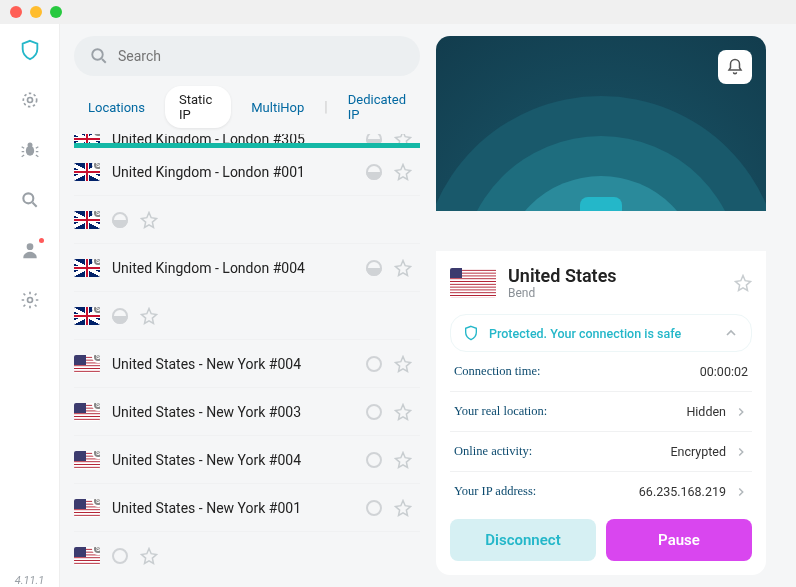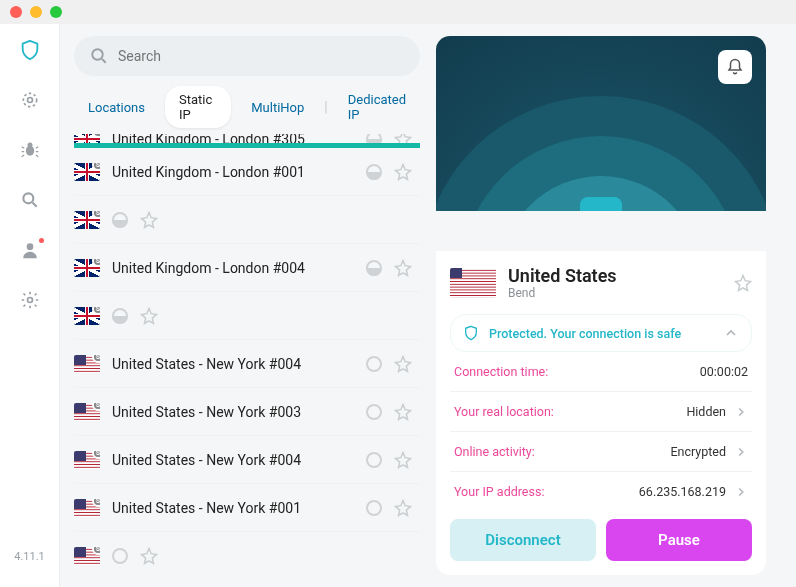--- a/index.html
+++ b/index.html
@@ -5,21 +5,21 @@
 * { margin:0; padding:0; box-sizing:border-box; font-family:-apple-system,BlinkMacSystemFont,"Segoe UI",Roboto,sans-serif; }
 body { background:#f5f6f7; width:796px; height:587px; overflow:hidden; }
 .titlebar { height:24px; display:flex; align-items:center; padding-left:10px; gap:8px; background:#f0f0f0; }
 .tl-dot { width:12px; height:12px; border-radius:50%; }
 .tl-red{background:#ff5f56}.tl-yellow{background:#ffbd2e}.tl-green{background:#27c93f}
 .app { display:flex; height:563px; }
 .sidebar { width:60px; background:#fff; border-right:1px solid #eee; display:flex; flex-direction:column; align-items:center; padding-top:14px; gap:26px; position:relative; }
 .sidebar .sb-icon { width:24px; height:24px; display:flex; align-items:center; justify-content:center; color:#9aa0a6; cursor:pointer; position:relative; }
 .sidebar .sb-icon.active { color:#24b7c9; }
 .sidebar .dot { position:absolute; top:0; right:-2px; width:5px; height:5px; background:#ff5a5a; border-radius:50%; }
-.version { position:absolute; bottom:24px; font-size:11px; color:#9aa0a6; }
+.version { position:absolute; bottom:0; font-size:11px; color:#9aa0a6;font-style:italic; }
 .main { flex:1; display:flex; gap:16px; padding:12px 30px 12px 14px; }
 .left { flex:1; display:flex; flex-direction:column; }
 .search { background:#eceff1; border-radius:22px; height:40px; display:flex; align-items:center; padding:0 16px; gap:10px; }
 .search input { border:none; background:transparent; outline:none; font-size:14px; flex:1; color:#333; }
 .tabs { display:flex; gap:6px; margin-top:10px; align-items:center; }
 .tab { padding:6px 14px; font-size:13px; color:#0369a1; border-radius:16px; cursor:pointer; }
 .tab.active { background:#fff; box-shadow:0 1px 3px rgba(0,0,0,0.08); color:#222; }
 .tab-sep { color:#ccc; font-size:14px; }
 .list { margin-top:6px; overflow-y:auto; flex:1; position:relative; }
 .list::-webkit-scrollbar{width:4px}.list::-webkit-scrollbar-thumb{background:#ccc;border-radius:2px}
@@ -56,21 +56,21 @@
 .cur .flag { width:46px; height:30px; }
 .cur-info { flex:1; }
 .cur-title { font-size:18px; font-weight:600; color:#222; }
 .cur-sub { font-size:12px; color:#8a9096; }
 .status { margin-top:14px; background:#fff; border:1px solid #edf6f7; border-radius:16px; padding:10px 12px; display:flex; align-items:center; gap:10px; }
 .status-txt { flex:1; font-size:12.5px; color:#24b7c9; font-weight:500; }
 .shield-sm { color:#24b7c9; }
 .chev { color:#b0b6ba; cursor:pointer; }
 .kv { display:flex; align-items:center; justify-content:space-between; padding:12px 4px; border-bottom:1px solid #f0f1f2; font-size:12.5px; }
 .kv:last-of-type{border-bottom:none}
-.kv-label { color:#ec4899; }
+.kv-label { color:#0c4a6e;font-family:Liberation Serif, serif; }
 .kv-val { color:#333; display:flex; align-items:center; gap:8px; }
 .kv-val .chev-r { color:#b0b6ba; }
 .btns { display:flex; gap:10px; margin-top:8px;align-items:center; }
 .btn { flex:1; height:42px; border:none; border-radius:8px; font-size:15px; font-weight:600; cursor:pointer; }
 .btn-dis { background:#d6f0f3; color:#24b7c9; }
 .btn-pause { background:#d946ef; color:#fff; }
 svg{display:block}
 </style>
 </head>
 <body>

